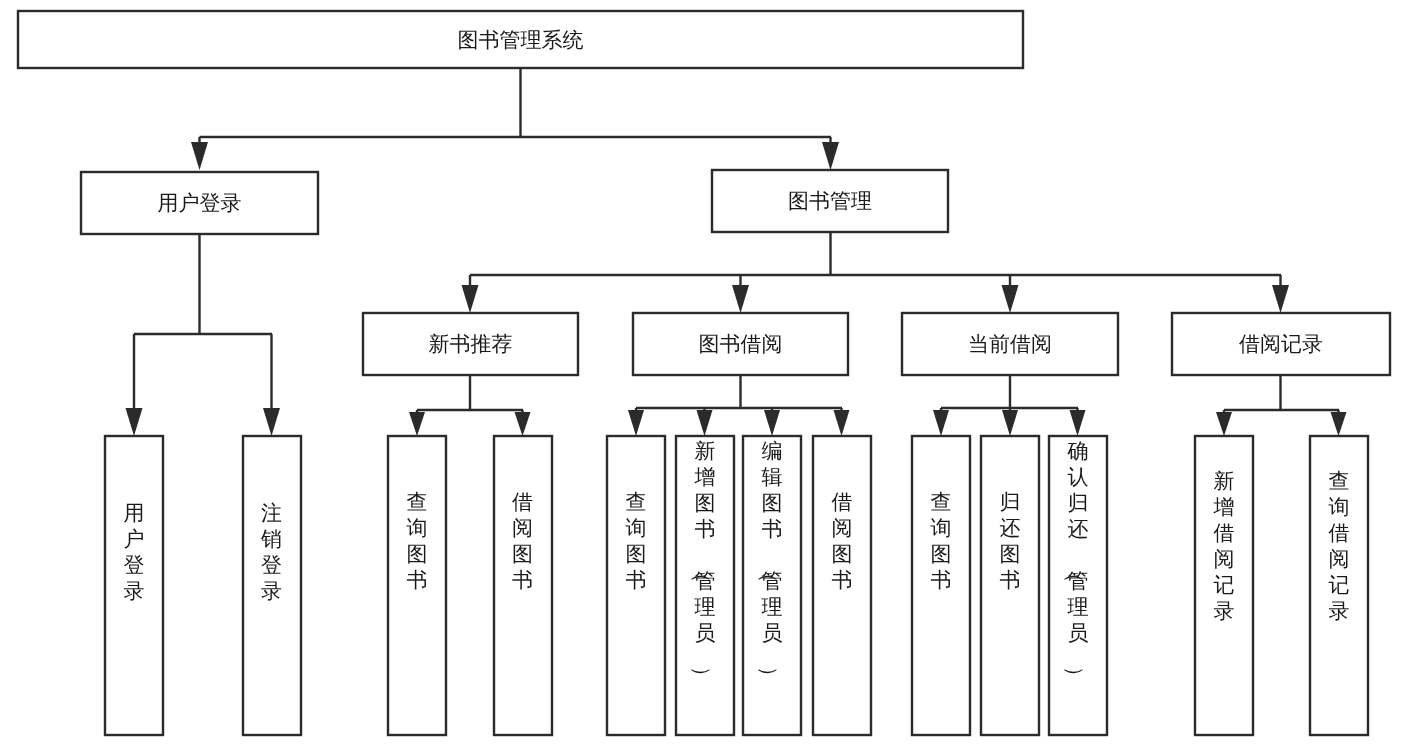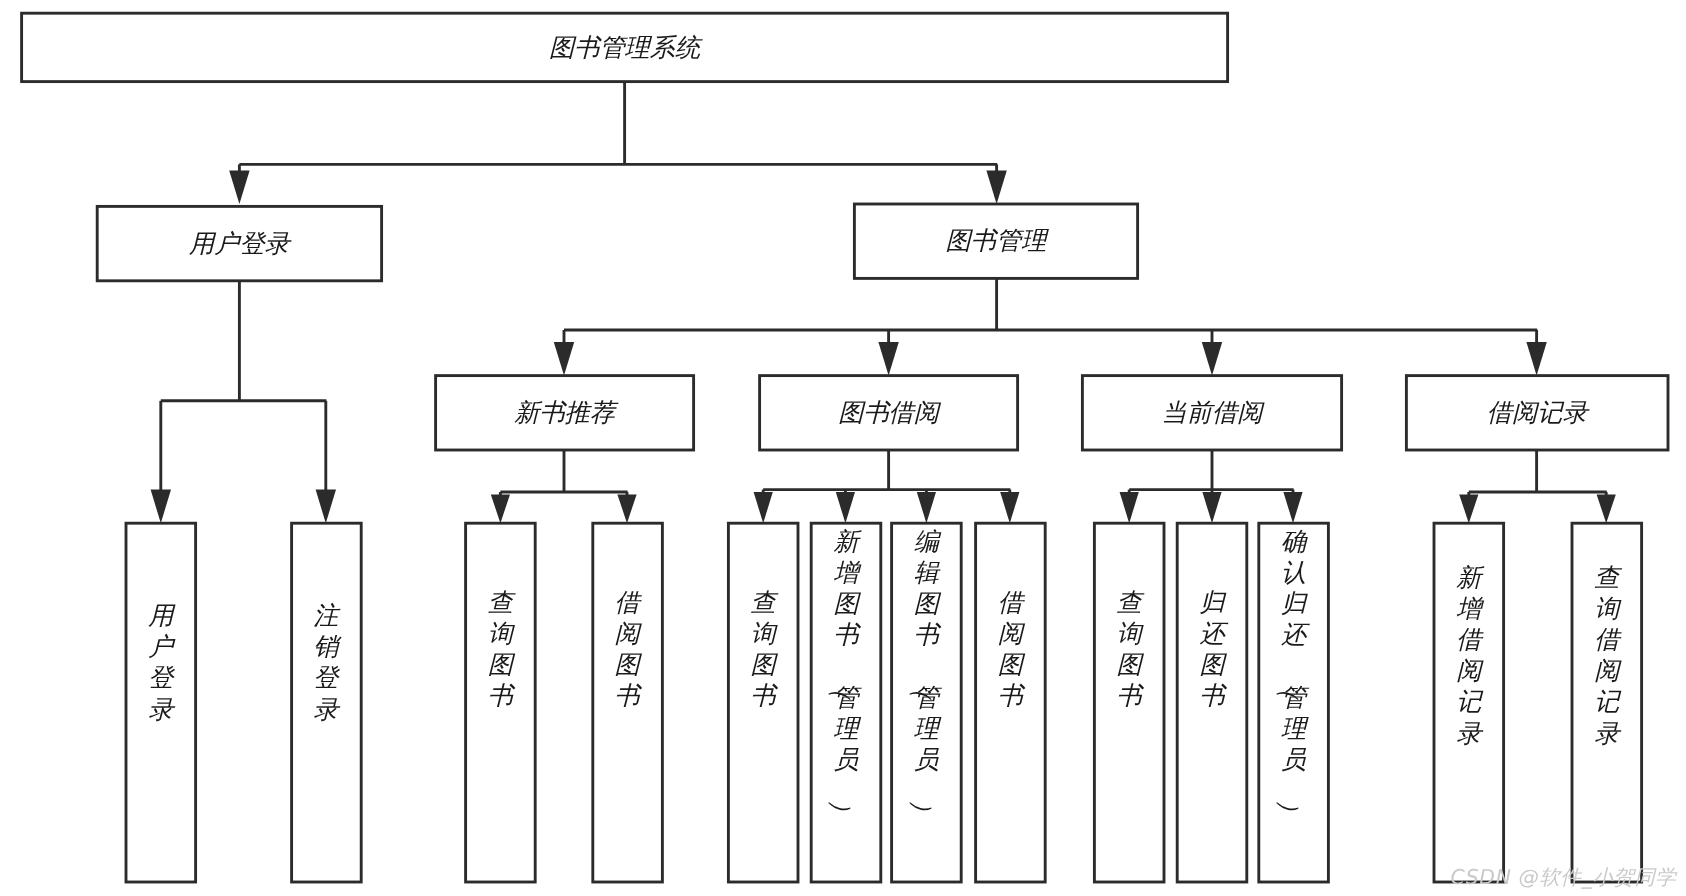--- a/index.html
+++ b/index.html
@@ -12,21 +12,20 @@
     width: 1405px;
     height: 747px;
     font-family: "DejaVu Sans", "Liberation Sans", sans-serif;
     overflow: hidden;
   }
   #diagram-root {
     position: relative;
     width: 1405px;
     height: 747px;
     background: #ffffff;
-    font-style: italic;
   }
   svg#tree-svg {
     position: absolute;
     top: 0;
     left: 0;
     width: 1405px;
     height: 747px;
     display: block;
   }
   .node-box {
@@ -236,15 +235,14 @@
       <rect class="node-box" x="1195" y="436" width="58" height="299"></rect>
       <text class="node-label-vert" x="1224" y="488"><tspan x="1224" dy="0">新</tspan><tspan x="1224" dy="26">增</tspan><tspan x="1224" dy="26">借</tspan><tspan x="1224" dy="26">阅</tspan><tspan x="1224" dy="26">记</tspan><tspan x="1224" dy="26">录</tspan></text>
     </g>
     <g>
       <rect class="node-box" x="1310" y="436" width="58" height="299"></rect>
       <text class="node-label-vert" x="1339" y="488"><tspan x="1339" dy="0">查</tspan><tspan x="1339" dy="26">询</tspan><tspan x="1339" dy="26">借</tspan><tspan x="1339" dy="26">阅</tspan><tspan x="1339" dy="26">记</tspan><tspan x="1339" dy="26">录</tspan></text>
     </g>
 
   </svg>
 
-  <div class="watermark-text">CSDN @软件_小贺同学</div>
 
 </div>
 
 </body></html>

